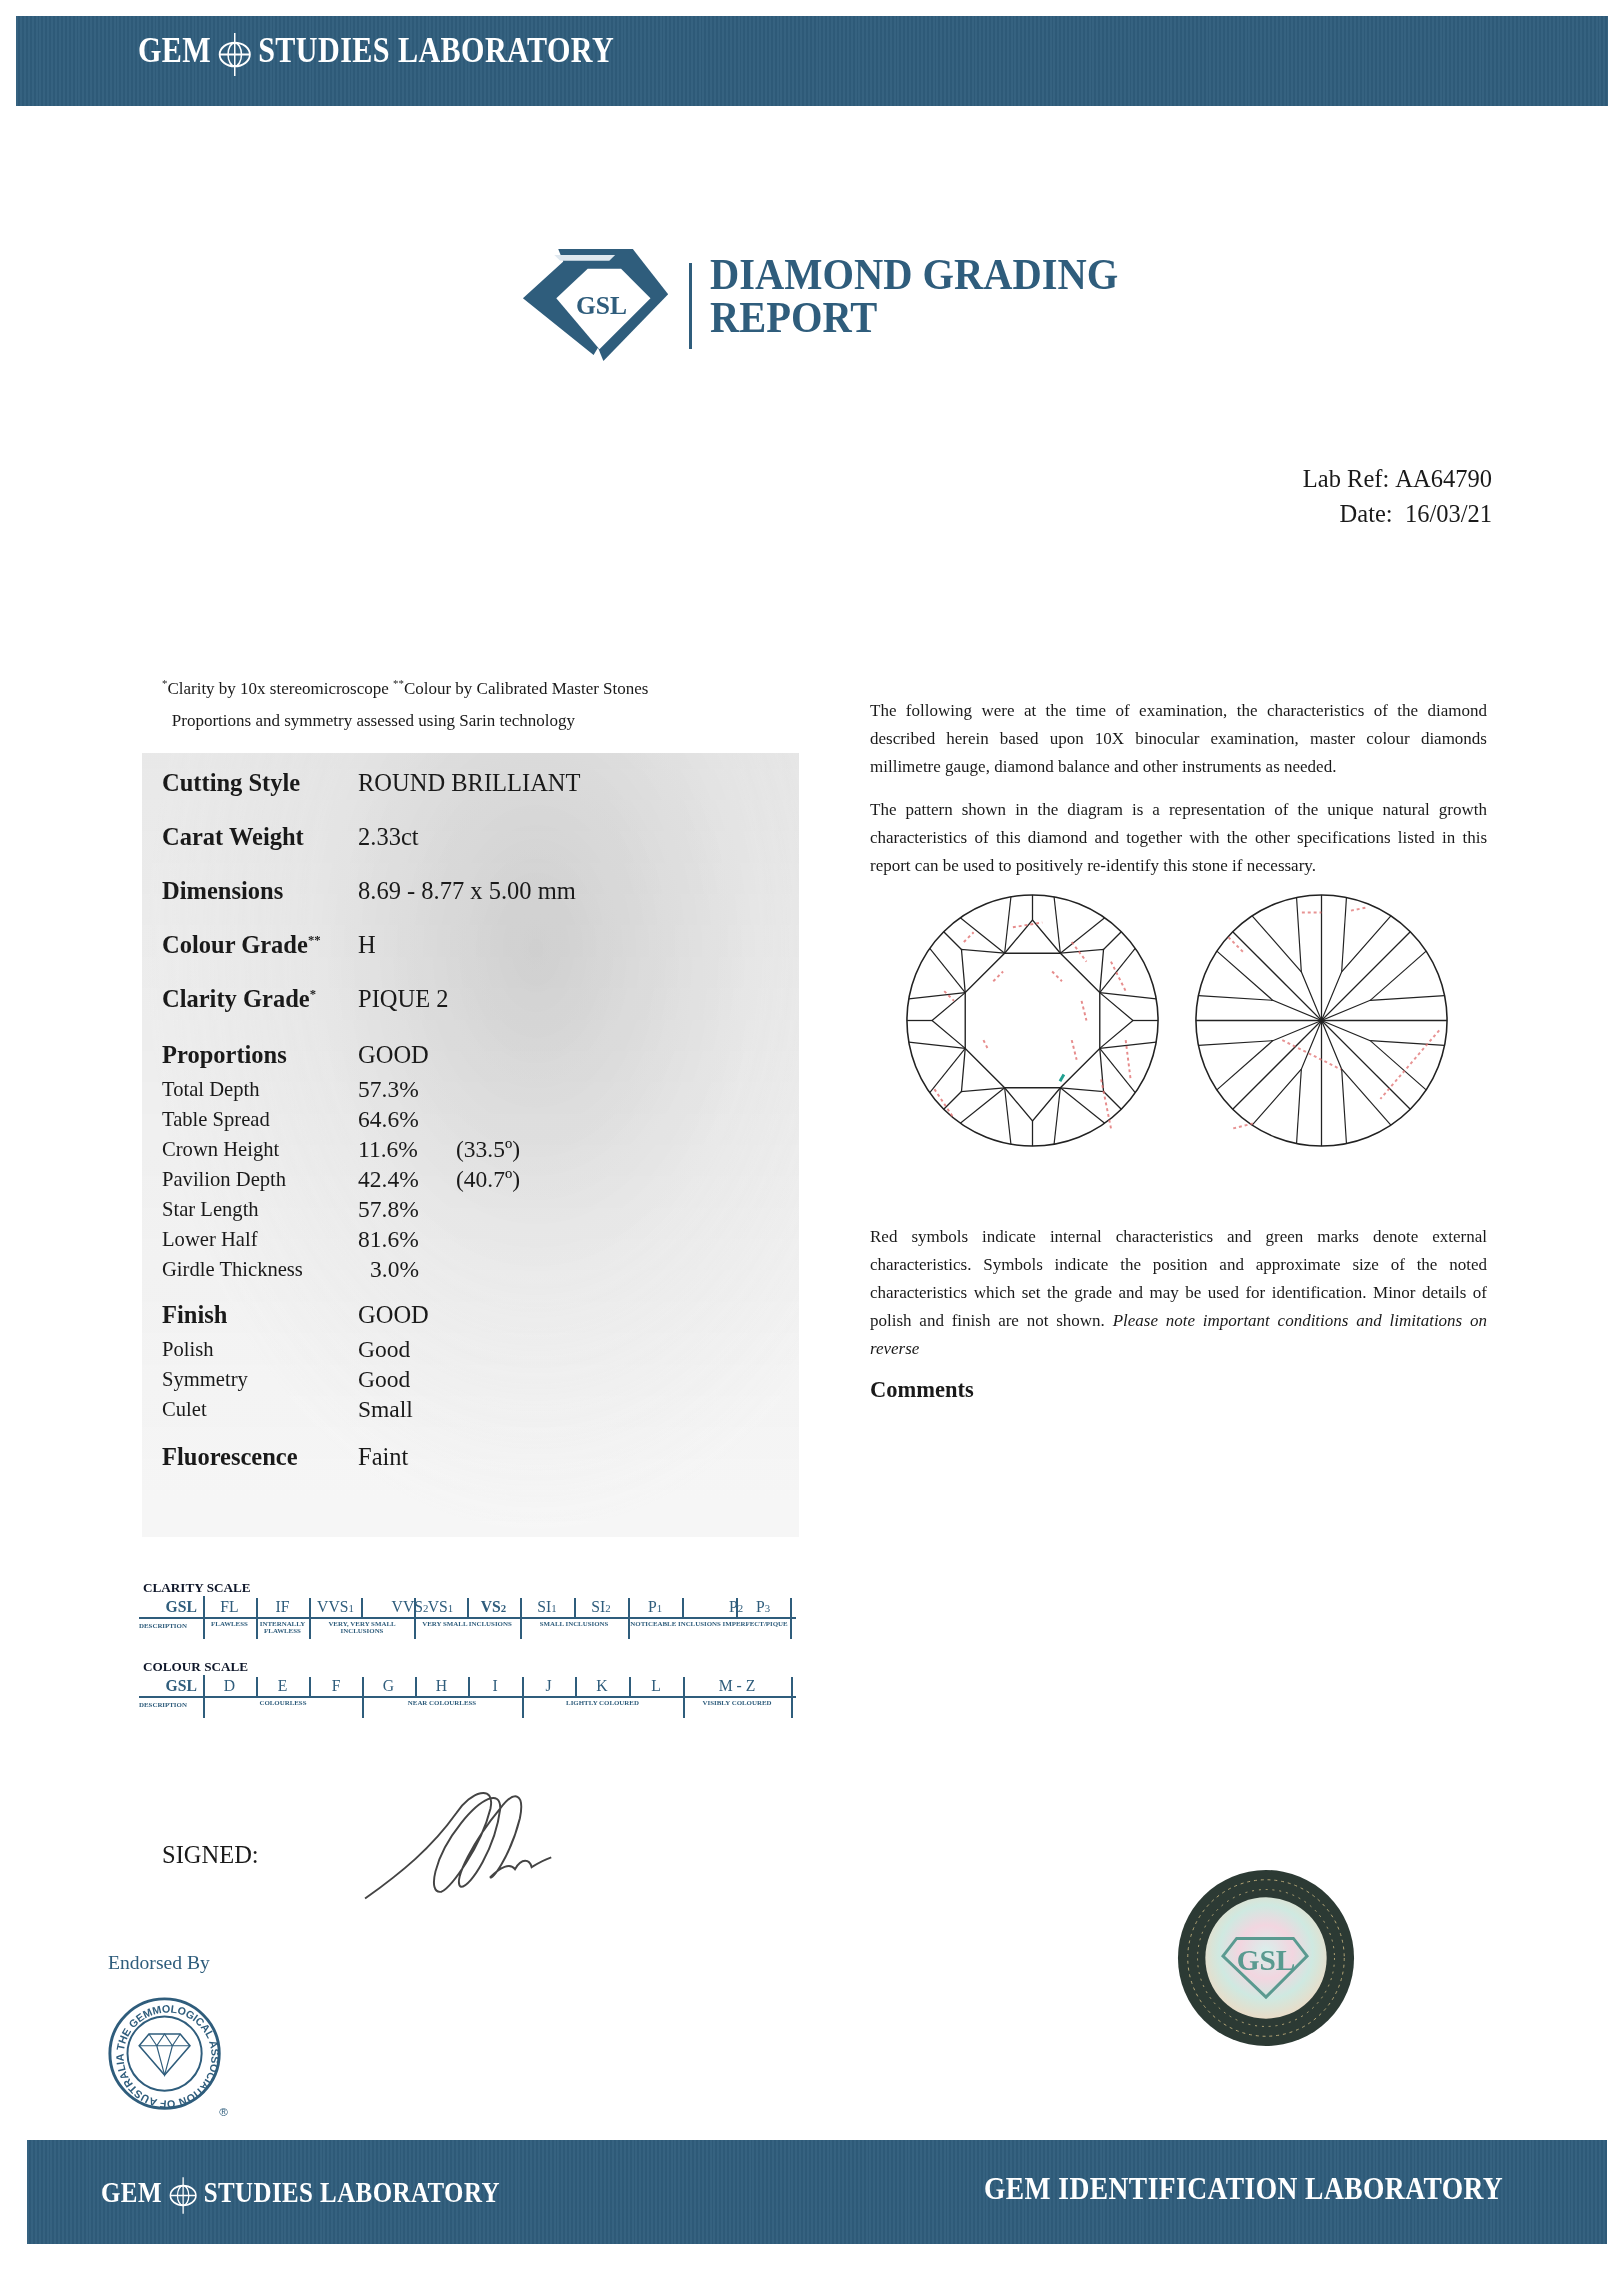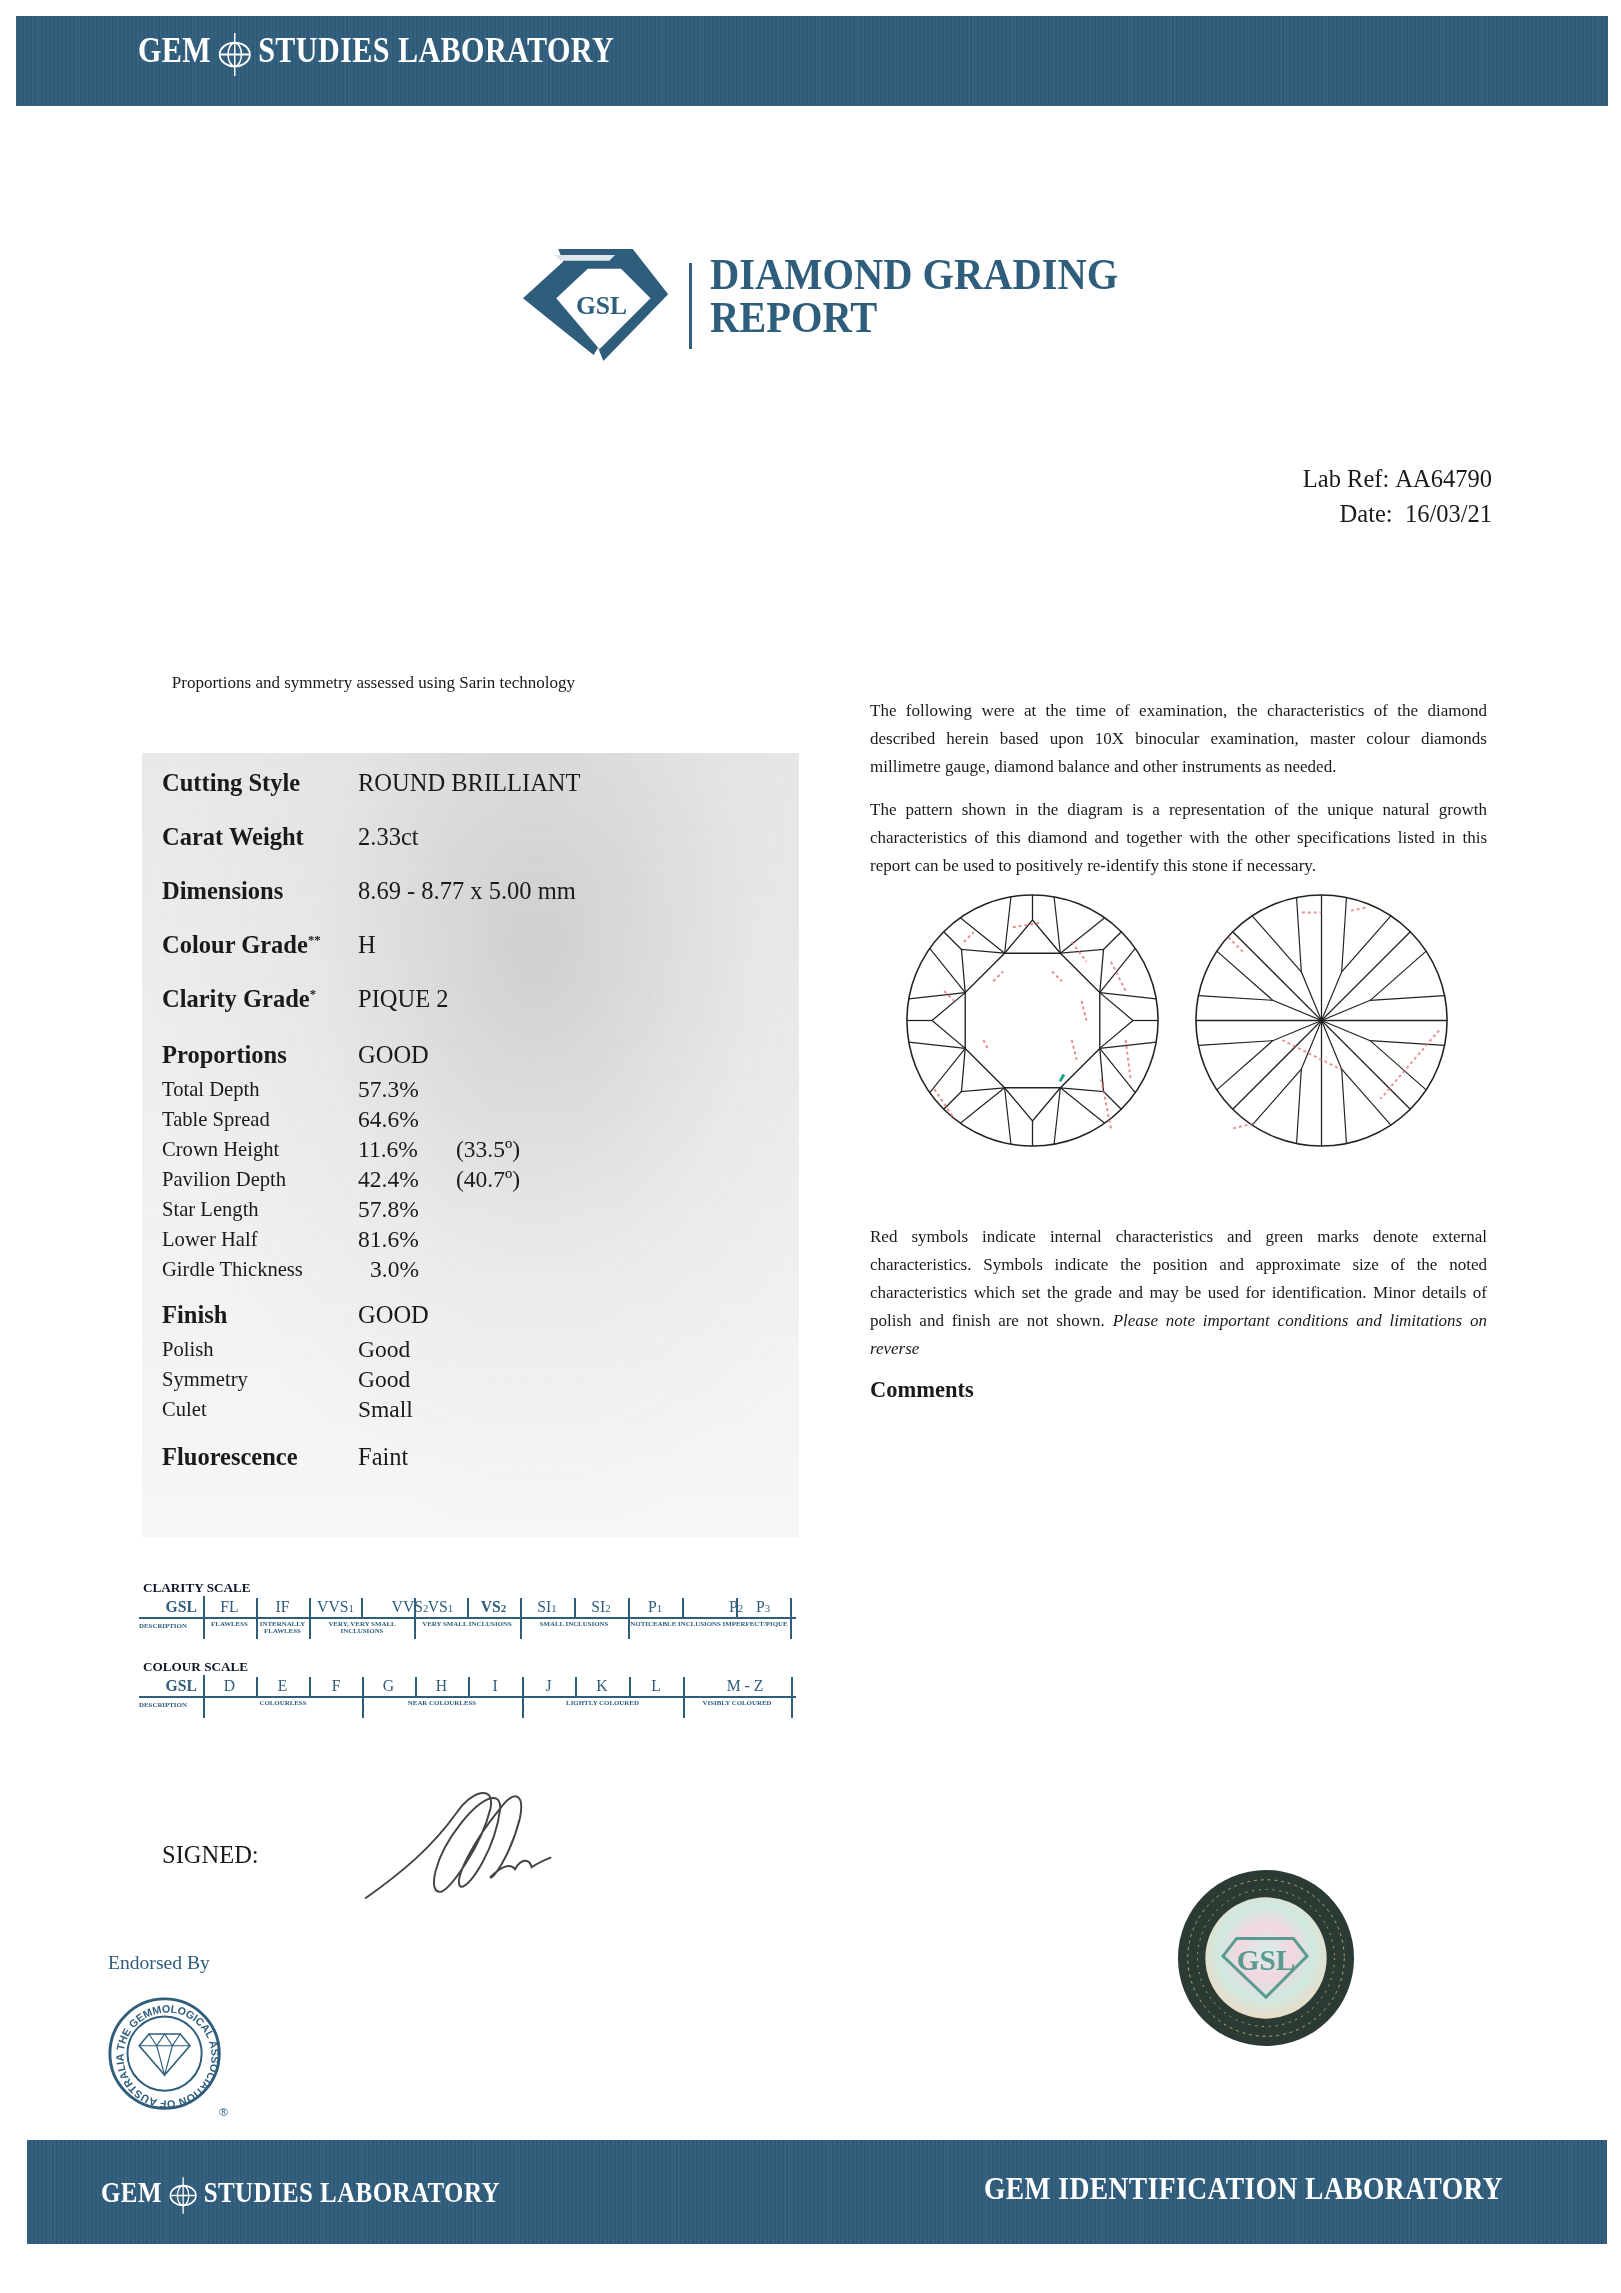--- a/index.html
+++ b/index.html
@@ -94,20 +94,21 @@
   <div>DIAMOND GRADING</div>
   <div>REPORT</div>
 </div>
 
 <div class="labref">
   <div><span>Lab Ref:</span> <span>AA64790</span></div>
   <div><span>Date:</span>&nbsp; <span>16/03/21</span></div>
 </div>
 
 <div class="footnote">
+  <div><sup>*</sup><span>Clarity by 10x stereomicroscope</span> <sup>**</sup><span>Colour by Calibrated Master Stones</span></div>
   <div style="padding-left:9.8px;">Proportions and symmetry assessed using Sarin technology</div>
 </div>
 
 <div class="watermark"></div>
 
 <div class="spec" style="top:769px;">
   <span class="lbl">Cutting Style</span>
   <span class="val">ROUND BRILLIANT</span>
 </div>
 <div class="spec" style="top:823px;">
@@ -215,21 +216,21 @@
     <div class="cell" style="left: 276px; width: 53px;">H</div>
     <div class="vline" style="left: 329px; top: 2px; height: 18.6px;"></div>
     <div class="cell" style="left: 329px; width: 54px;">I</div>
     <div class="vline" style="left: 383px; top: 2px; height: 18.6px;"></div>
     <div class="cell" style="left: 383px; width: 53px;">J</div>
     <div class="vline" style="left: 436px; top: 2px; height: 18.6px;"></div>
     <div class="cell" style="left: 436px; width: 54px;">K</div>
     <div class="vline" style="left: 490px; top: 2px; height: 18.6px;"></div>
     <div class="cell" style="left: 490px; width: 54px;">L</div>
     <div class="vline" style="left: 544px; top: 2px; height: 18.6px;"></div>
-    <div class="cell" style="left: 544px; width: 108px; margin-left: 8px;">M - Z</div>
+    <div class="cell" style="left: 544px; width: 108px;">M - Z</div>
     <div class="vline" style="left: 652px; top: 2px; height: 18.6px;"></div>
     <div class="desc" style="left: 64px; width: 160px;">COLOURLESS</div>
     <div class="vline" style="left: 223px; top: 20.6px; height: 22.5px;"></div>
     <div class="desc" style="left: 223px; width: 160px;">NEAR COLOURLESS</div>
     <div class="vline" style="left: 383px; top: 20.6px; height: 22.5px;"></div>
     <div class="desc" style="left: 383px; width: 161px;">LIGHTLY COLOURED</div>
     <div class="vline" style="left: 544px; top: 20.6px; height: 22.5px;"></div>
     <div class="desc" style="left: 544px; width: 108px;">VISIBLY COLOURED</div>
     <div class="vline" style="left: 652px; top: 20.6px; height: 22.5px;"></div>
   </div>

